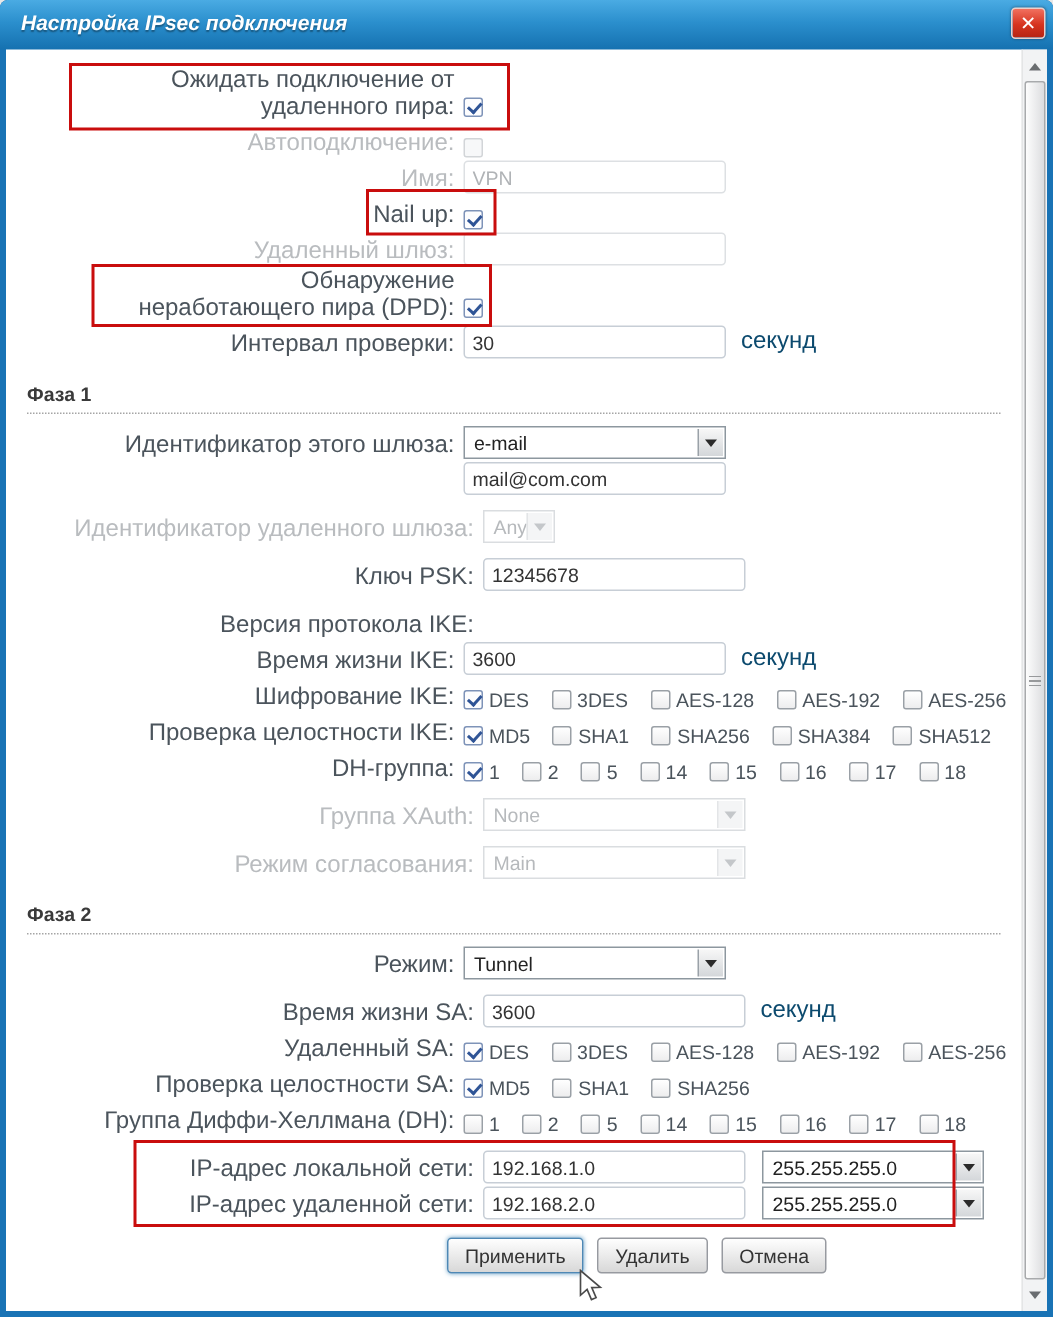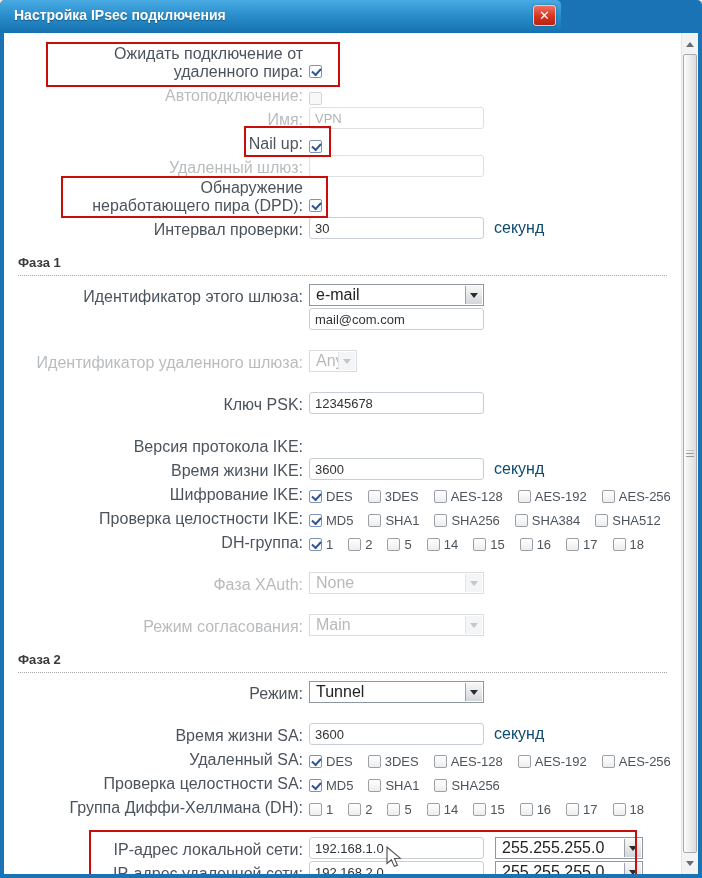--- a/index.html
+++ b/index.html
@@ -4,23 +4,24 @@
 <style>
   html,body{margin:0;padding:0;background:#e8e8e8;}
   *{box-sizing:border-box;}
   .dialog{
     position:relative;width:702px;height:878px;
     background:#1973b5;border-radius:5px 5px 0 0;
     font-family:"Liberation Sans","DejaVu Sans",sans-serif;
     overflow:hidden;
   }
   .titlebar{
-    position:absolute;left:0;top:0;width:561px;height:33px;
+    position:absolute;left:0;top:0;width:702px;height:33px;
     background:linear-gradient(180deg,#4aabe3 0%,#2b8fcd 45%,#1571b0 100%);
     border-radius:5px 5px 0 0;
+    font-style:italic;
   }
   .title{
     position:absolute;left:14px;top:7px;
     color:#ffffff;font-size:14px;font-weight:bold;
     text-shadow:0 1px 1px rgba(0,0,0,.35);
   }
   .closebtn{
     position:absolute;right:5px;top:5px;width:23px;height:21px;
     background:linear-gradient(180deg,#f1705f 0%,#d6331f 55%,#b62413 100%);
     border:1px solid #e9cfca;border-radius:3px;
@@ -46,21 +47,21 @@
   }
   .sb-grip{
     position:absolute;left:50%;top:50%;transform:translate(-50%,-50%);
     width:8px;height:7px;
     background:repeating-linear-gradient(180deg,#97999b 0 1px,transparent 1px 3px);
   }
   
   .form{position:absolute;left:0;top:0;right:17px;padding-top:10px;}
   .row{display:flex;align-items:flex-end;margin:2px 0;min-height:22px;position:relative;}
   .row.top2{align-items:flex-end;}
-  .mt{margin-top:20px;}
+  .mt{margin-top:10px;padding-left:13px;}
   .lbl{width:302px;flex:none;text-align:right;padding-right:3px;color:#4b545c;font-size:16px;line-height:18px;}
   .lbl.dis{color:#b9bcbf;}
   .narrow240{display:inline-block;max-width:240px;}
   .narrow220{display:inline-block;max-width:220px;}
   .ctl{display:flex;align-items:center;margin-left:3px;gap:6px;}
   .row.top2 .ctl{margin-bottom:3px;}
   .unit{color:#0c4a6e;font-size:16px;margin-left:4px;}
   
   .cb{width:13px;height:13px;flex:none;position:relative;border:1px solid #9aa0a6;border-radius:2px;
       background:linear-gradient(180deg,#ffffff,#ededee);cursor:pointer;}
@@ -69,21 +70,21 @@
       border-left:2px solid #2f5496;border-bottom:2px solid #2f5496;transform:rotate(-48deg);}
   .cb.dis{border-color:#d2d5d8;background:#f7f8f9;cursor:default;}
   .cbi{display:inline-flex;align-items:center;margin-right:9px;}
   .cbl{margin-left:4px;color:#4b545c;font-size:13px;}
   
   .inp{width:175px;height:22px;border:1px solid #c7ced6;border-radius:3px;padding:0 5px;
        font:13px "Liberation Sans","DejaVu Sans",sans-serif;color:#333;background:#fff;outline:none;}
   .inp.dis{color:#b0b3b6;border-color:#dde0e3;}
   
   .sel{width:175px;height:22px;border:1px solid #8d979f;background:#fff;position:relative;
-       display:flex;align-items:center;padding:0 22px 0 6px;font-size:16px;color:#222;cursor:pointer;}
+       display:flex;align-items:center;padding:0 22px 0 6px;font-size:13px;color:#222;cursor:pointer;}
   .arrowbtn{position:absolute;top:1px;right:1px;bottom:1px;width:17px;
        background:linear-gradient(180deg,#f7f7f7,#d4d7da);border-left:1px solid #9aa1a8;
        display:flex;align-items:center;justify-content:center;}
   .tri{width:0;height:0;border-left:4px solid transparent;border-right:4px solid transparent;border-top:5px solid #2b2b2b;}
   .sel.dis{border-color:#dadde0;color:#b6b9bc;cursor:default;}
   .sel.dis .arrowbtn{background:#f4f5f6;border-left-color:#e3e5e7;}
   .sel.dis .tri{border-top-color:#c4c7ca;}
   .sel.narrow{width:48px;padding-right:20px;}
   .sel.mask{width:148px;margin-left:5px;}
   
@@ -307,21 +308,21 @@
               <span class="cbl">17</span>
             </span>
             <span class="cbi">
               <span class="cb"></span>
               <span class="cbl">18</span>
             </span>
           </div>
       </div>
 
       <div class="row mt">
-        <div class="lbl dis">Фаза XAuth:</div>
+        <div class="lbl dis">Группа XAuth:</div>
         <div class="ctl">
           <div class="sel dis">
             <span>None</span>
             <span class="arrowbtn">
                 <span class="tri"></span>
               </span>
           </div>
         </div>
       </div>
 

